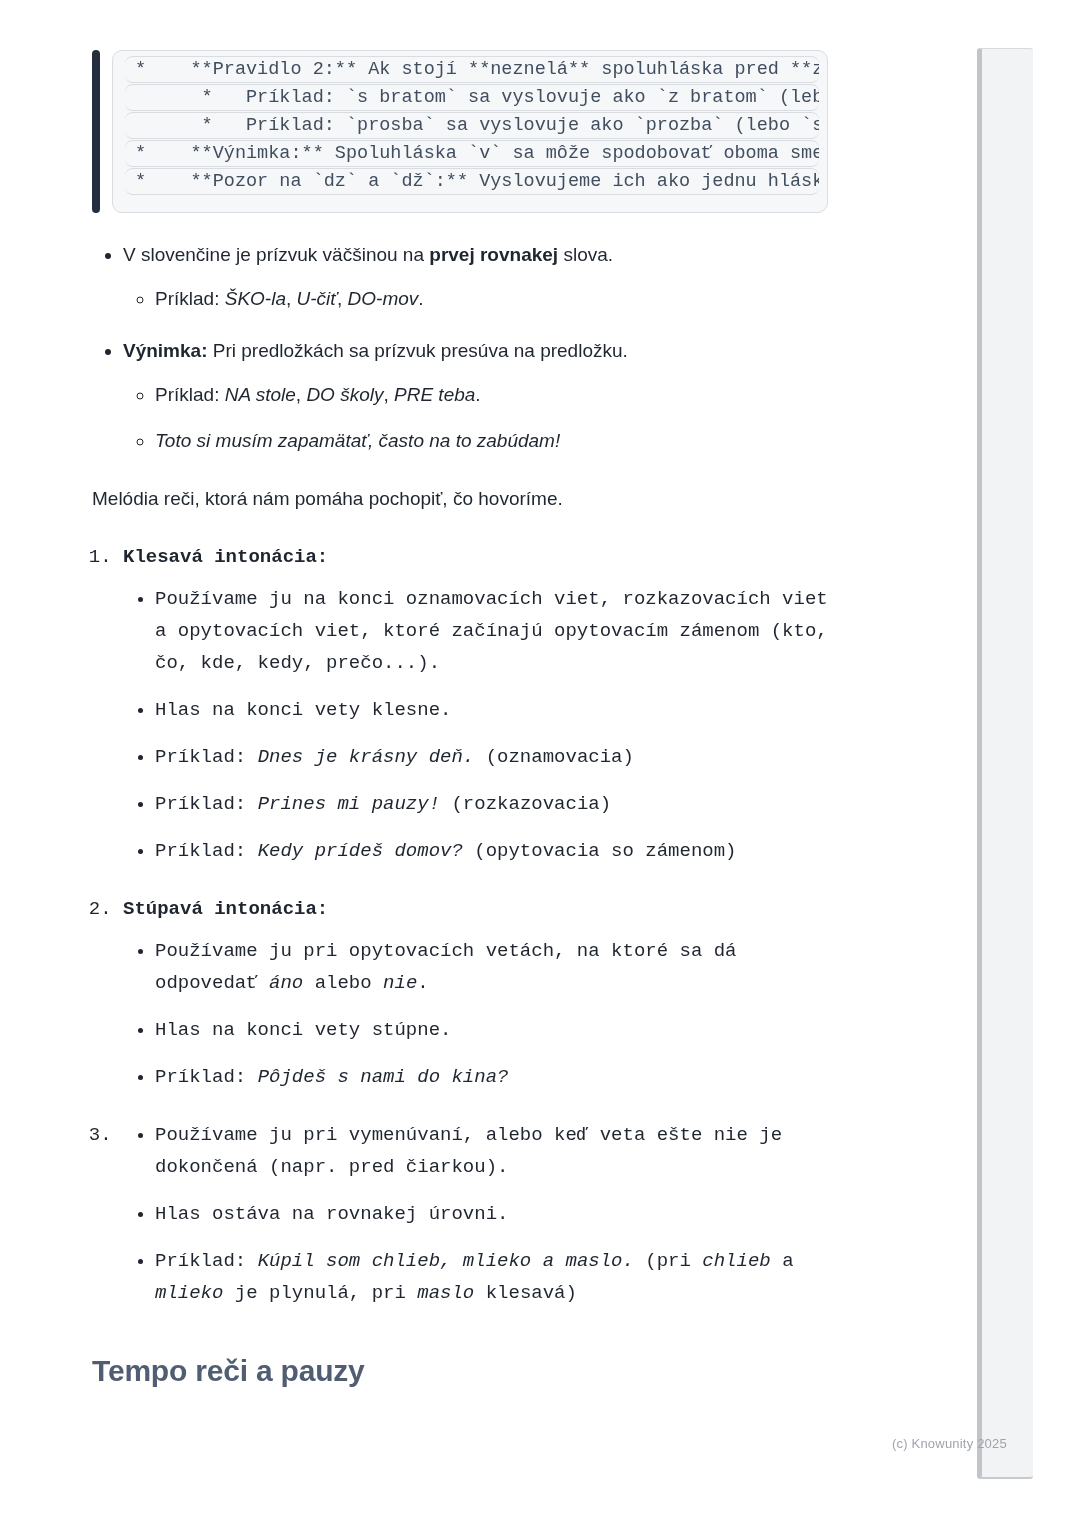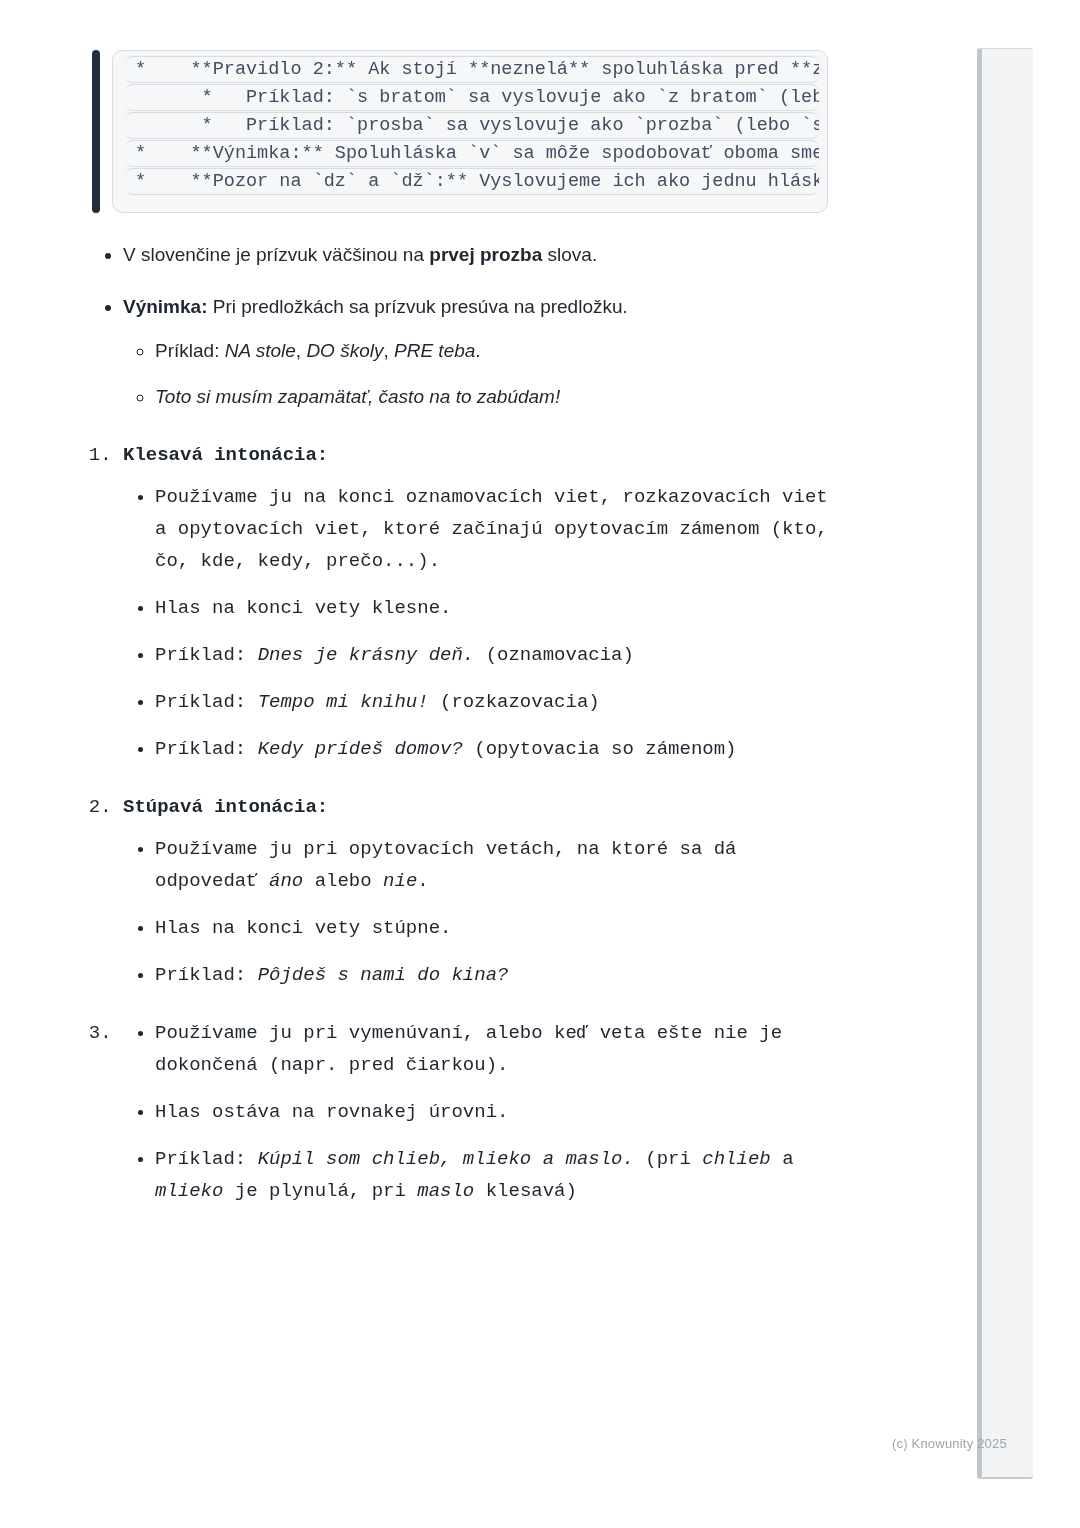--- a/index.html
+++ b/index.html
@@ -74,52 +74,56 @@
       <div class="code-box">
           <div class="code-line">*    **Pravidlo 2:** Ak stojí **neznelá** spoluhláska pred **zn</div>
           <div class="code-line">      *   Príklad: `s bratom` sa vyslovuje ako `z bratom` (lebo </div>
           <div class="code-line">      *   Príklad: `prosba` sa vyslovuje ako `prozba` (lebo `s` </div>
           <div class="code-line">*    **Výnimka:** Spoluhláska `v` sa môže spodobovať oboma smer</div>
           <div class="code-line">*    **Pozor na `dz` a `dž`:** Vyslovujeme ich ako jednu hlásku</div>
         </div>
     </div>
 
     <ul class="blist">
-        <li><span>V slovenčine je prízvuk väčšinou na </span><span class="b ">prvej prozba</span><span> slova.</span></li>
+        <li><span>V slovenčine je prízvuk väčšinou na </span><span class="b ">prvej rovnakej</span><span> slova.</span><ul class="sublist">
+            <li><span>Príklad: </span><span class="i">ŠKO-la</span><span>, </span><span class="i">U-čiť</span><span>, </span><span class="i">DO-mov</span><span>.</span></li>
+          </ul></li>
         <li><span class="b ">Výnimka:</span><span> Pri predložkách sa prízvuk presúva na predložku.</span><ul class="sublist">
             <li><span>Príklad: </span><span class="i">NA stole</span><span>, </span><span class="i">DO školy</span><span>, </span><span class="i">PRE teba</span><span>.</span></li>
             <li><span class="i">Toto si musím zapamätať, často na to zabúdam!</span></li>
           </ul></li>
       </ul>
 
+    <p class="intro">Melódia reči, ktorá nám pomáha pochopiť, čo hovoríme.</p>
     <ol class="numlist">
         <li>
           <div><span class="b ">Klesavá intonácia:</span></div>
           <ul class="disclist">
             <li><span>Používame ju na konci oznamovacích viet, rozkazovacích viet a opytovacích viet, ktoré začínajú opytovacím zámenom (kto, čo, kde, kedy, prečo...).</span></li>
             <li><span>Hlas na konci vety klesne.</span></li>
             <li><span>Príklad: </span><span class="i">Dnes je krásny deň.</span><span> (oznamovacia)</span></li>
-            <li><span>Príklad: </span><span class="i">Tempo mi knihu!</span><span> (rozkazovacia)</span></li>
+            <li><span>Príklad: </span><span class="i">Prines mi pauzy!</span><span> (rozkazovacia)</span></li>
             <li><span>Príklad: </span><span class="i">Kedy prídeš domov?</span><span> (opytovacia so zámenom)</span></li>
           </ul>
         </li>
         <li>
           <div><span class="b ">Stúpavá intonácia:</span></div>
           <ul class="disclist">
             <li><span>Používame ju pri opytovacích vetách, na ktoré sa dá odpovedať </span><span class="i">áno</span><span> alebo </span><span class="i">nie</span><span>.</span></li>
             <li><span>Hlas na konci vety stúpne.</span></li>
             <li><span>Príklad: </span><span class="i">Pôjdeš s nami do kina?</span></li>
           </ul>
         </li>
         <li>
           <ul class="disclist">
             <li><span>Používame ju pri vymenúvaní, alebo keď veta ešte nie je dokončená (napr. pred čiarkou).</span></li>
             <li><span>Hlas ostáva na rovnakej úrovni.</span></li>
             <li><span>Príklad: </span><span class="i">Kúpil som chlieb, mlieko a maslo.</span><span> (pri </span><span class="i">chlieb</span><span> a </span><span class="i">mlieko</span><span> je plynulá, pri </span><span class="i">maslo</span><span> klesavá)</span></li>
           </ul>
         </li>
       </ol>
 
+    <h2 class="sec h-tempo">Tempo reči a pauzy</h2>
   </div>
 
   <div class="scroll-strip"></div>
   <div class="watermark">(c) Knowunity 2025</div>
 </div>
 
 </body></html>

